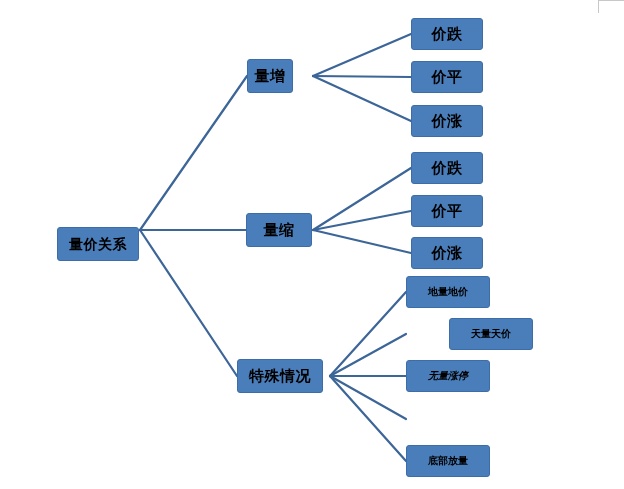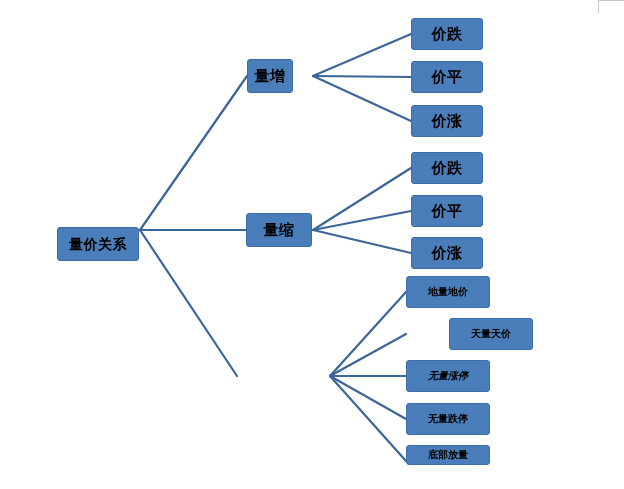--- a/index.html
+++ b/index.html
@@ -108,38 +108,38 @@
       <line x1="330" y1="376" x2="406" y2="461"></line>
     </g>
   </svg>
 
   <div class="node node-root" style="left:57px; top:227px; width:82px; height:34px;">量价关系</div>
 
   <div class="node node-branch" style="left:247px; top:59px; width:46px; height:34px;">量增</div>
 
   <div class="node node-branch" style="left:246px; top:213px; width:66px; height:34px;">量缩</div>
 
+  <div class="node node-branch" style="left:237px; top:359px; width:86px; height:34px;">特殊情况</div>
 
   <div class="node node-leaf" style="left:411px; top:18px; width:72px; height:32px;">价跌</div>
 
   <div class="node node-leaf" style="left:411px; top:61px; width:72px; height:32px;">价平</div>
 
   <div class="node node-leaf" style="left:411px; top:105px; width:72px; height:32px;">价涨</div>
 
   <div class="node node-leaf" style="left:411px; top:152px; width:72px; height:32px;">价跌</div>
 
   <div class="node node-leaf" style="left:411px; top:195px; width:72px; height:32px;">价平</div>
 
   <div class="node node-leaf" style="left:411px; top:237px; width:72px; height:32px;">价涨</div>
 
   <div class="node node-leaf-wide" style="left:406px; top:276px; width:84px; height:32px;">地量地价</div>
 
   <div class="node node-leaf-wide" style="left:406px; top:318px; width:84px; height:32px;margin-left:43px;">天量天价</div>
 
   <div class="node node-leaf-wide" style="left:406px; top:360px; width:84px; height:32px;font-style:italic;">无量涨停</div>
 
-  <div class="node node-leaf-wide" style="left:406px; top:403px; width:84px; height:32px;">无量跌停</div>
 
-  <div class="node node-leaf-wide" style="left:406px; top:445px; width:84px; height:20px;">底部放量</div>
+  <div class="node node-leaf-wide" style="left:406px; top:445px; width:84px; height:32px;">底部放量</div>
 
   <div id="page-corner-mark"></div>
 
 </div>
 
 </body></html>

